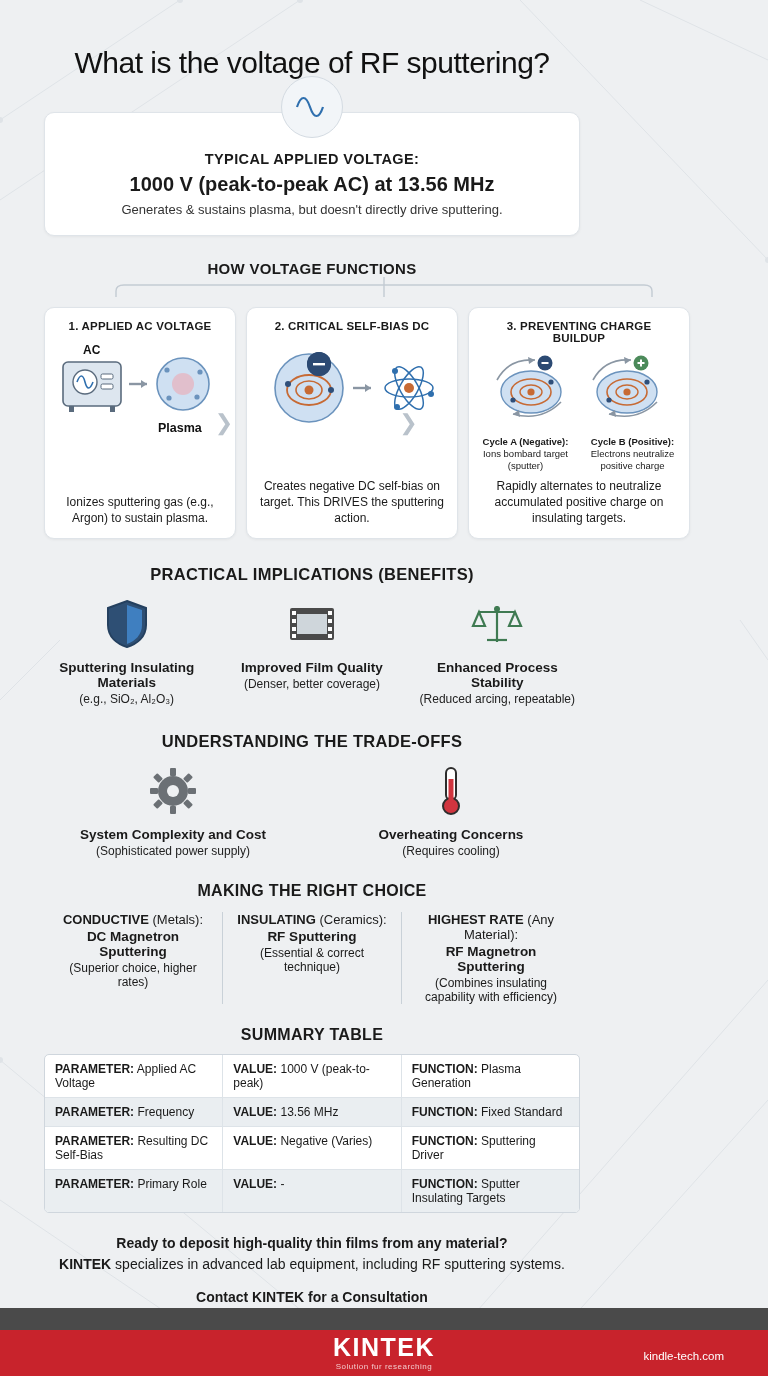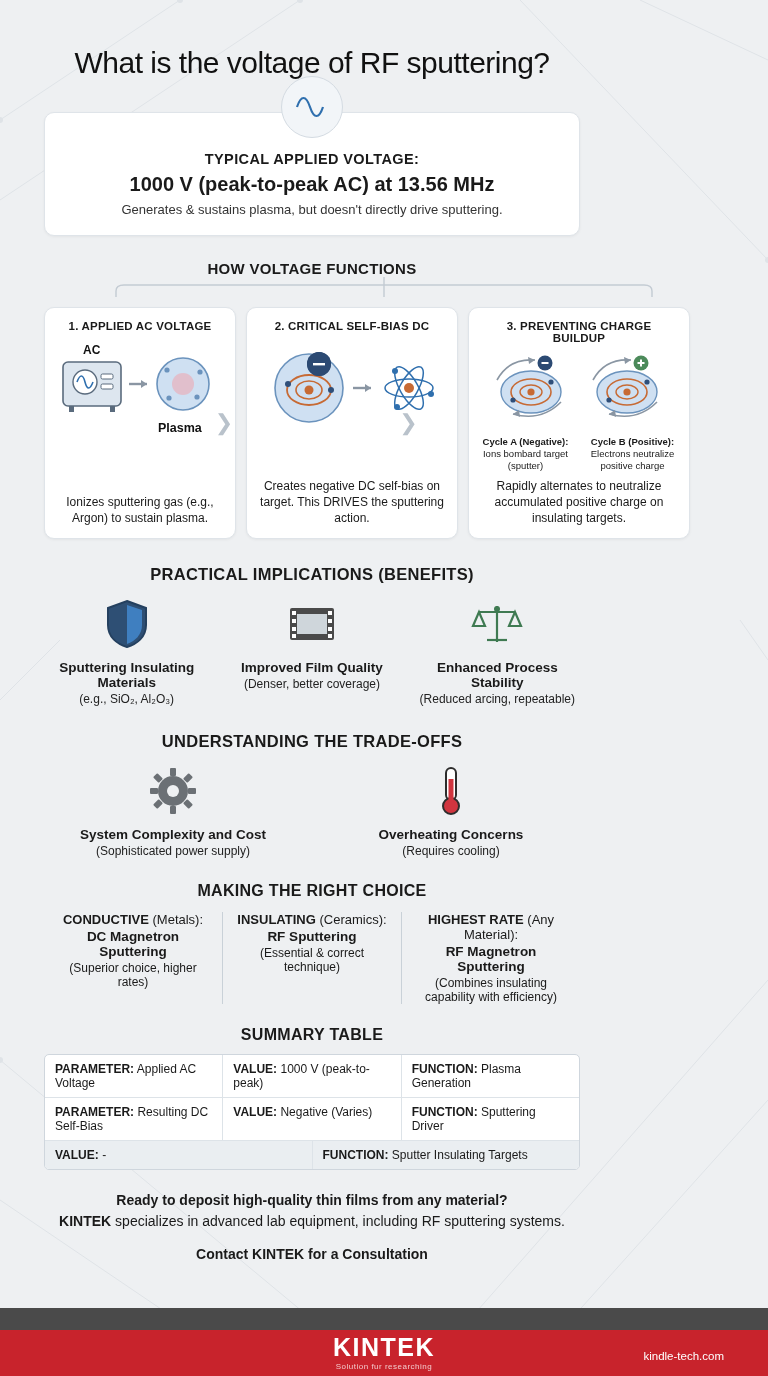--- a/index.html
+++ b/index.html
@@ -377,26 +377,32 @@
     </div>
   </div>
 
   <div class="sec-head sec-summary">SUMMARY TABLE</div>
   <div class="table">
     <div class="trow">
       <div><b>PARAMETER:</b> <span>Applied AC Voltage</span></div>
       <div><b>VALUE:</b> <span>1000 V (peak-to-peak)</span></div>
       <div><b>FUNCTION:</b> <span>Plasma Generation</span></div>
     </div>
+    <div class="trow alt">
+      <div><b>PARAMETER:</b> <span>Frequency</span></div>
+      <div><b>VALUE:</b> <span>13.56 MHz</span></div>
+      <div><b>FUNCTION:</b> <span>Fixed Standard</span></div>
+    </div>
     <div class="trow">
       <div><b>PARAMETER:</b> <span>Resulting DC Self-Bias</span></div>
       <div><b>VALUE:</b> <span>Negative (Varies)</span></div>
       <div><b>FUNCTION:</b> <span>Sputtering Driver</span></div>
     </div>
     <div class="trow alt">
+      <div><b>PARAMETER:</b> <span>Primary Role</span></div>
       <div><b>VALUE:</b> <span>-</span></div>
       <div><b>FUNCTION:</b> <span>Sputter Insulating Targets</span></div>
     </div>
   </div>
 
   <div class="cta">
     <div class="l1">Ready to deposit high-quality thin films from any material?</div>
     <div><b>KINTEK</b><span> specializes in advanced lab equipment, including RF sputtering systems.</span></div>
     <div class="l3">Contact KINTEK for a Consultation</div>
   </div>

